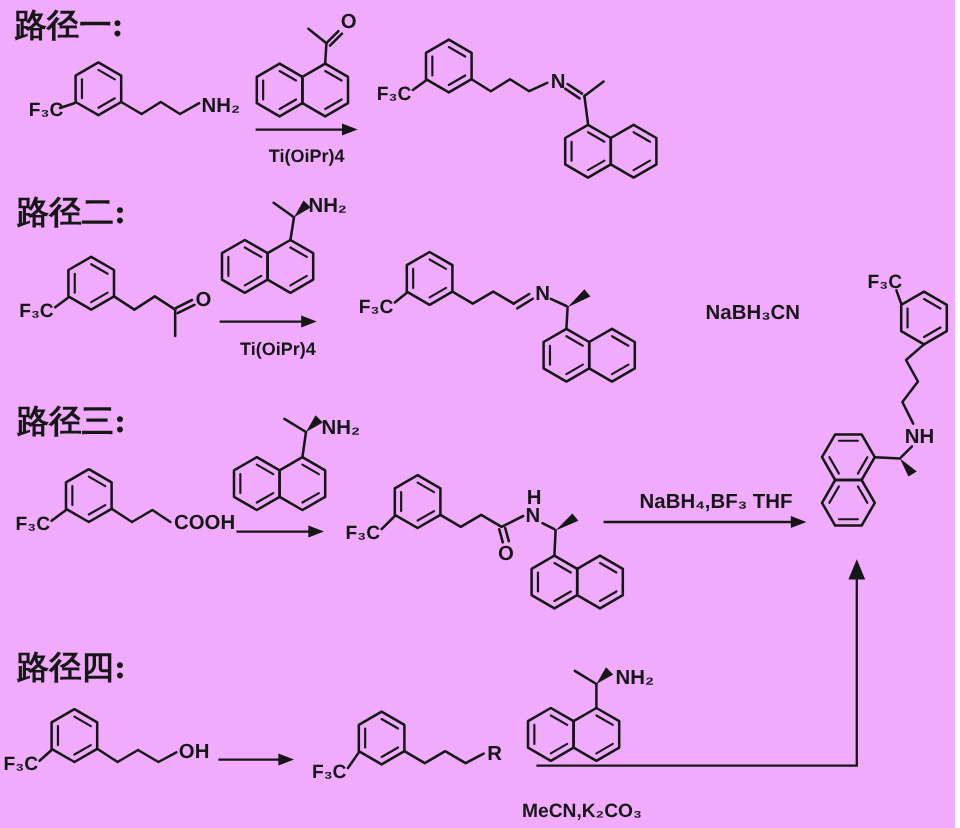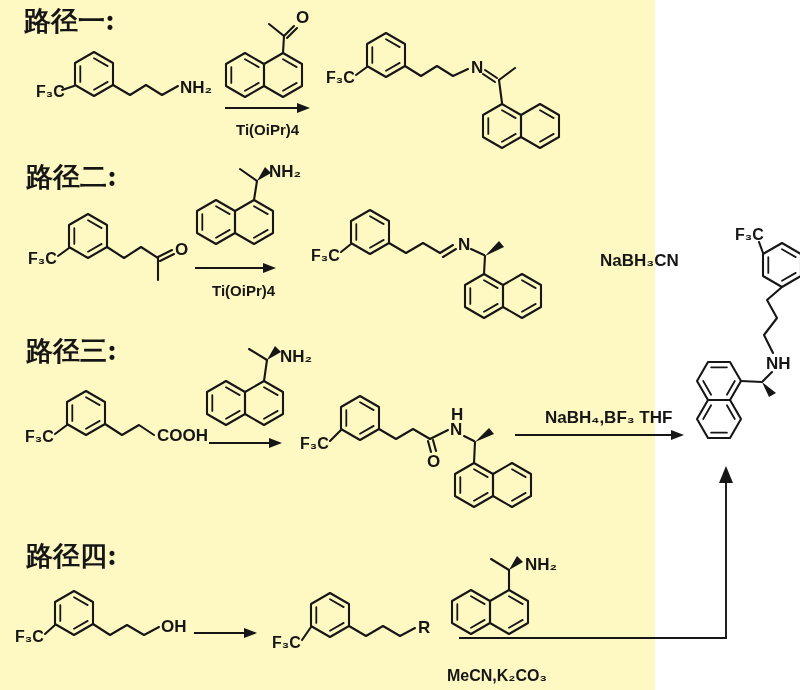--- a/index.html
+++ b/index.html
@@ -1,16 +1,16 @@
 <!DOCTYPE html>
 <html><head>
 <meta charset="utf-8">
 <style>
   html,body{margin:0;padding:0;background:#ffffff;width:800px;height:690px;overflow:hidden;}
-  .scheme-wrap{width:643px;height:690px;background:#fef9c3;padding-left:12px;}
+  .scheme-wrap{width:796px;height:690px;background:#f0abfc;}
   svg{display:block;}
   svg .bond{stroke:#161616;stroke-width:2.1;fill:none;stroke-linecap:round;stroke-linejoin:round;}
   svg .inner{stroke:#161616;stroke-width:1.8;fill:none;stroke-linecap:round;}
   svg .ring{stroke:#161616;stroke-width:2.1;fill:none;stroke-linejoin:round;}
   svg .arrowline{stroke:#161616;stroke-width:1.9;fill:none;}
   svg .ah{fill:#161616;stroke:none;}
   svg .wedge{fill:#161616;stroke:none;}
   svg text{font-family:"Liberation Sans","DejaVu Sans",sans-serif;font-weight:bold;fill:#161616;}
   .atom17{font-size:17px;}
   .atom16{font-size:16px;}

